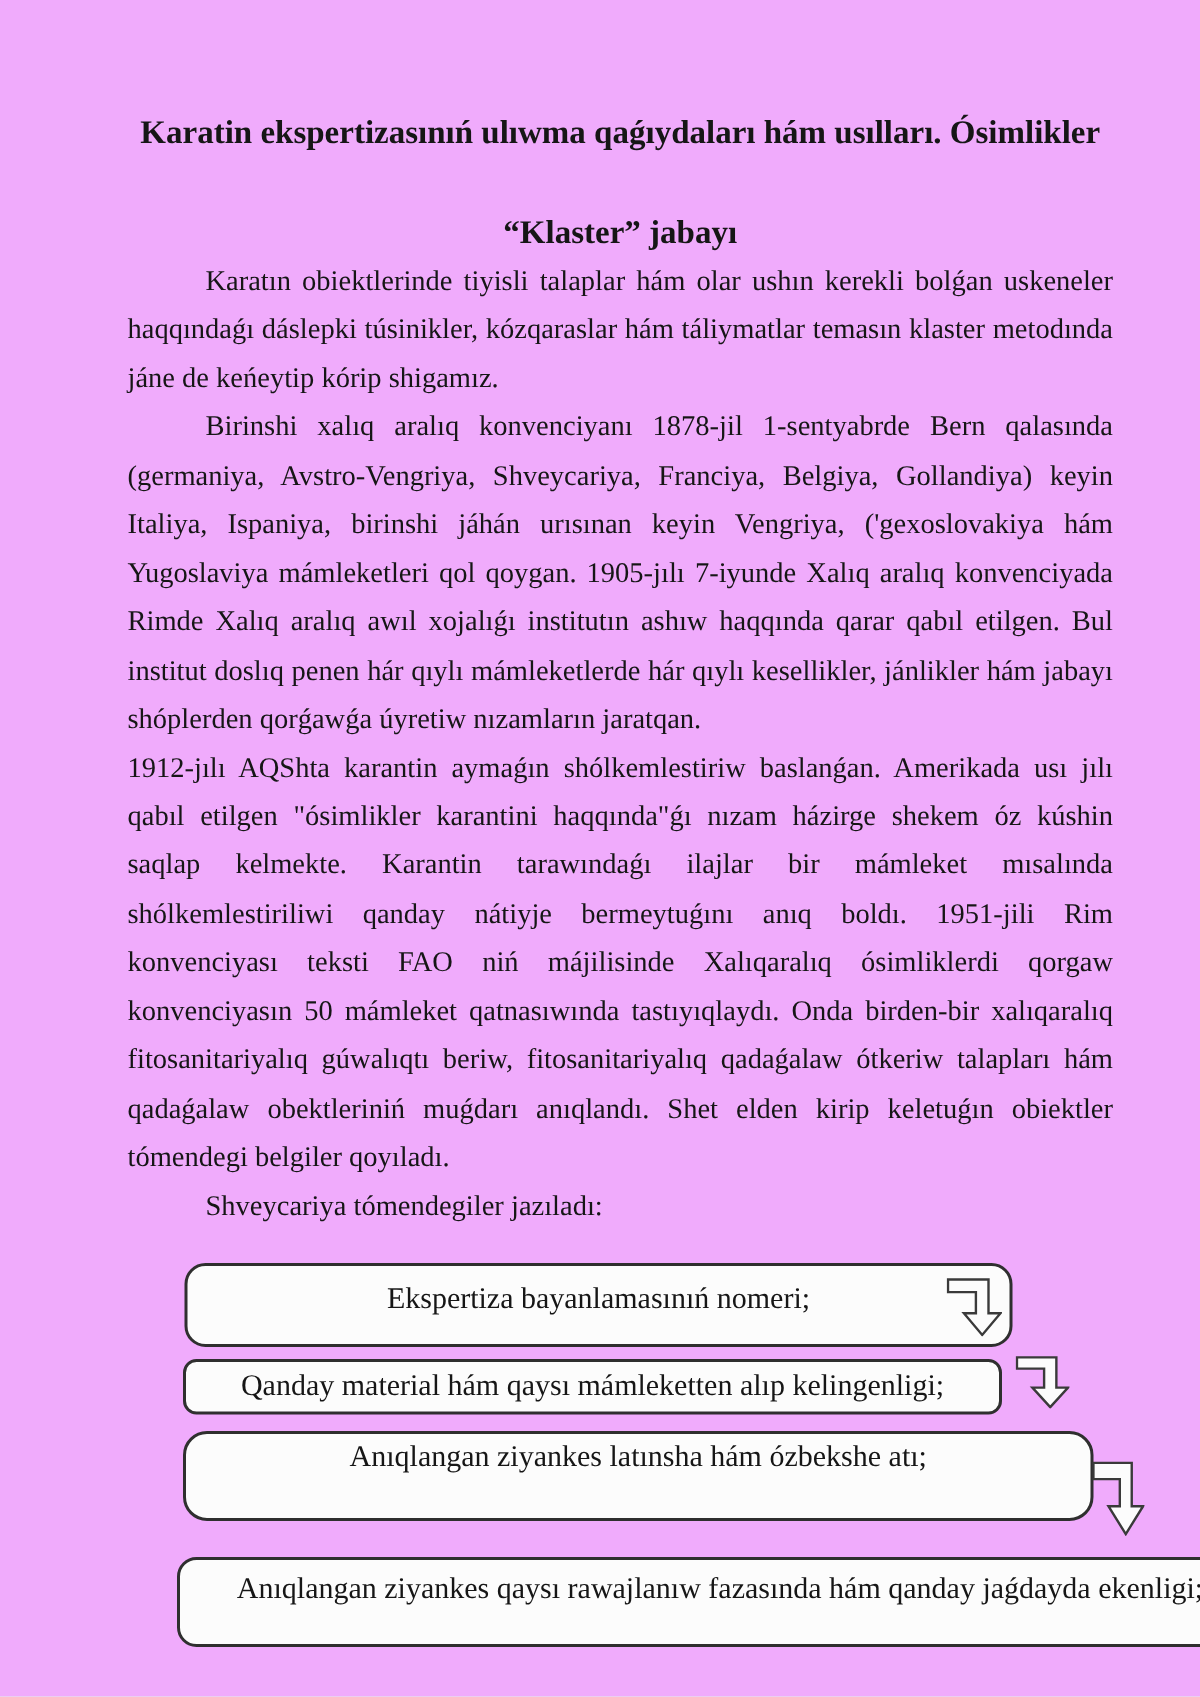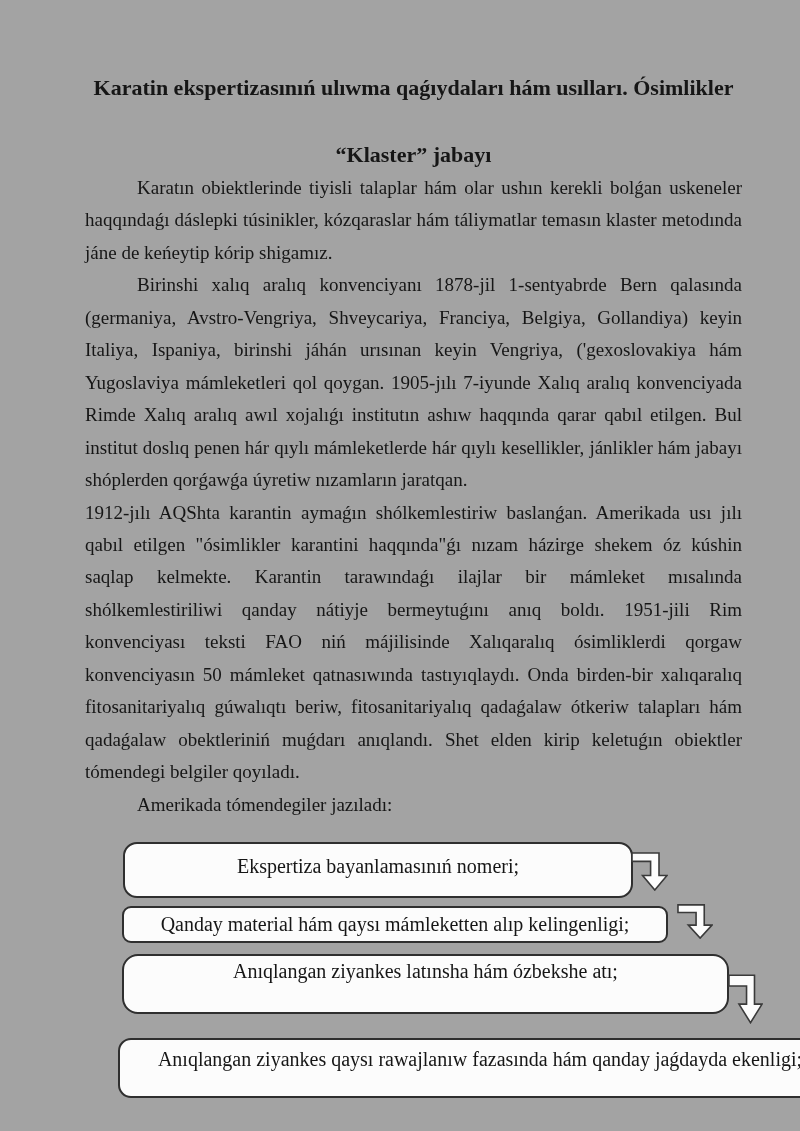--- a/index.html
+++ b/index.html
@@ -1,20 +1,20 @@
 <!DOCTYPE html>
 <html><head>
 <meta charset="utf-8">
 <style>
   html,body { margin:0; padding:0; background:#e9e9e9; }
   .page {
     position:relative;
     width:800px; height:1131px;
     margin:0 auto;
-    background:#a3a3a3;
+    background:#f0abfc;
     font-family:"Liberation Serif", serif;
     color:#161616;
     overflow:hidden;
   }
   .doc-title {
     position:absolute; top:72px; left:85px; width:657px;
     text-align:center; font-weight:bold;
     font-size:22px; line-height:31px;
   }
   .doc-subtitle {
@@ -33,21 +33,21 @@
   .flow-box {
     position:absolute;
     border:2px solid #2f2f2f;
     border-radius:14px;
     background:#fcfcfc;
     box-sizing:border-box;
     display:flex; justify-content:center;
     font-size:20px; white-space:nowrap;
   }
   .flow-box .box-label { display:block; }
-  .box-1 { left:123px; top:842px; width:510px; height:56px; border-radius:14px;
+  .box-1 { left:123px; top:842px; width:552px; height:56px; border-radius:14px;
            align-items:center; padding-bottom:7px; }
   .box-2 { left:122px; top:906px; width:546px; height:37px; border-radius:9px;
            align-items:center; }
   .box-3 { left:122px; top:954px; width:607px; height:60px; border-radius:16px;
            align-items:flex-start; padding-top:4px; }
   .box-4 { left:118px; top:1038px; width:724px; height:60px; border-radius:13px;
            align-items:flex-start; padding-top:8px; }
 
   .bent-arrow { position:absolute; }
   .arrow-1 { left:631px; top:852px; width:37px; height:39px; }
@@ -67,21 +67,21 @@
   <div class="doc-title">
     <span>Karatin ekspertizasınıń ulıwma qaǵıydaları hám usılları. Ósimlikler</span><br>
   </div>
 
   <div class="doc-subtitle">“Klaster” jabayı</div>
 
   <div class="doc-body">
     <p class="indent">Karatın obiektlerinde tiyisli talaplar hám olar ushın kerekli bolǵan uskeneler haqqındaǵı dáslepki túsinikler, kózqaraslar hám táliymatlar temasın klaster metodında jáne de keńeytip kórip shigamız.</p>
     <p class="indent">Birinshi xalıq aralıq konvenciyanı 1878-jil 1-sentyabrde Bern qalasında (germaniya, Avstro-Vengriya, Shveycariya, Franciya, Belgiya, Gollandiya) keyin Italiya, Ispaniya, birinshi jáhán urısınan keyin Vengriya, ('gexoslovakiya hám Yugoslaviya mámleketleri qol qoygan. 1905-jılı 7-iyunde Xalıq aralıq konvenciyada Rimde Xalıq aralıq awıl xojalıǵı institutın ashıw haqqında qarar qabıl etilgen. Bul institut doslıq penen hár qıylı mámleketlerde hár qıylı kesellikler, jánlikler hám jabayı shóplerden qorǵawǵa úyretiw nızamların jaratqan.</p>
     <p>1912-jılı AQShta karantin aymaǵın shólkemlestiriw baslanǵan. Amerikada usı jılı qabıl etilgen "ósimlikler karantini haqqında"ǵı nızam házirge shekem óz kúshin saqlap kelmekte. Karantin tarawındaǵı ilajlar bir mámleket mısalında shólkemlestiriliwi qanday nátiyje bermeytuǵını anıq boldı. 1951-jili Rim konvenciyası teksti FAO niń májilisinde Xalıqaralıq ósimliklerdi qorgaw konvenciyasın 50 mámleket qatnasıwında tastıyıqlaydı. Onda birden-bir xalıqaralıq fitosanitariyalıq gúwalıqtı beriw, fitosanitariyalıq qadaǵalaw ótkeriw talapları hám qadaǵalaw obektleriniń muǵdarı anıqlandı. Shet elden kirip keletuǵın obiektler tómendegi belgiler qoyıladı.</p>
-    <p class="indent">Amerikada tómendegiler jazıladı:</p>
+    <p class="indent">Shveycariya tómendegiler jazıladı:</p>
   </div>
 
   <div class="flow-box box-1">
     <span class="box-label">Ekspertiza bayanlamasınıń nomeri;</span>
   </div>
 
   <div class="bent-arrow arrow-1">
     <svg viewBox="0 0 37 39" preserveAspectRatio="none" aria-hidden="true">
       <path d="M1 1 L28 1 L28 23.5 L36 23.5 L23.8 38 L11.6 23.5 L19.6 23.5 L19.6 9.4 L1 9.4 Z"></path>
     </svg>

